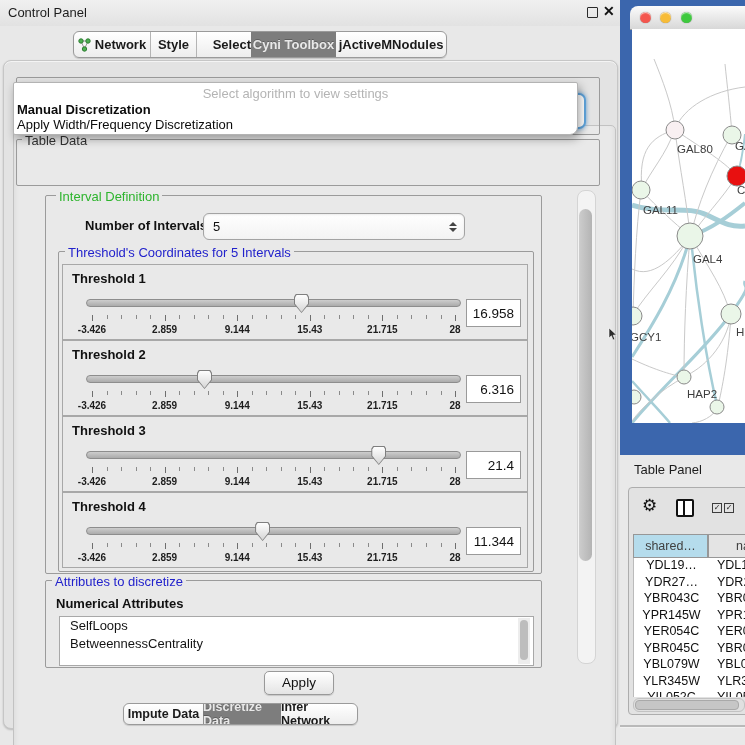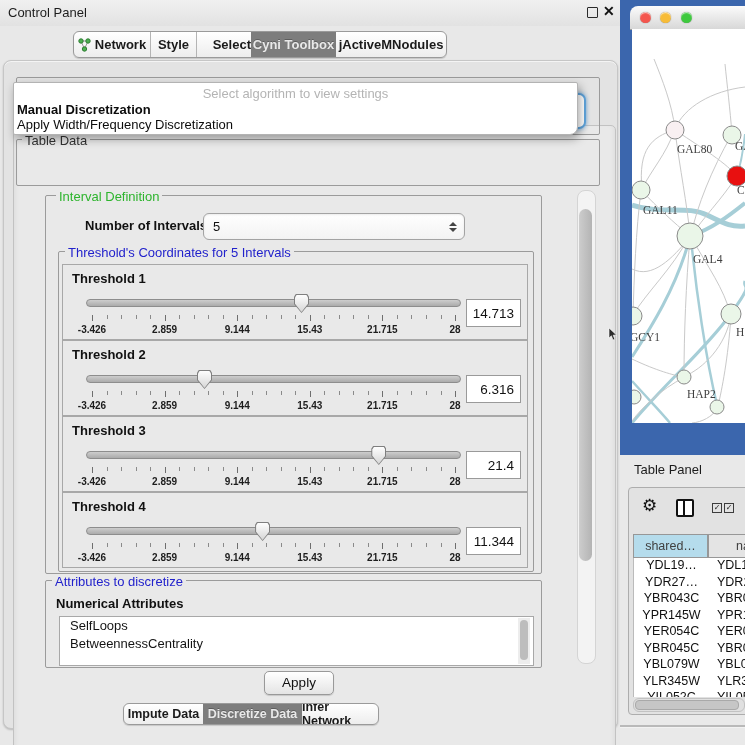--- a/index.html
+++ b/index.html
@@ -203,21 +203,21 @@
             <span class="tickmark minor" style="left: 340px;"></span>
             <span class="tickmark minor" style="left: 354.5px;"></span>
             <span class="tickmark major" style="left: 369px;"></span>
             <span class="ticklabel" style="left: -16px;">-3.426</span>
             <span class="ticklabel" style="left: 56.6px;">2.859</span>
             <span class="ticklabel" style="left: 129.2px;">9.144</span>
             <span class="ticklabel" style="left: 201.8px;">15.43</span>
             <span class="ticklabel" style="left: 274.4px;">21.715</span>
             <span class="ticklabel" style="left: 347px;">28</span>
           </div>
-    <div class="val-box">14.713</div>
+    <div class="val-box">16.958</div>
   </div>
         <div class="th-box" style="top: 340px;">
     <div class="th-label">Threshold 2</div>
     <div class="slider">
       <div class="track"></div>
       <div class="thumb" style="left: 111px;">
               <div class="in"></div>
             </div>
     <span class="tickmark major" style="left: 6px;"></span>
             <span class="tickmark minor" style="left: 20.5px;"></span>
@@ -354,26 +354,26 @@
     </div>
 
     <div id="main-scroll">
         <div id="main-thumb"></div>
       </div>
 
     <div id="apply-btn">Apply</div>
 
     <div id="bottom-tabs" class="tabgroup">
         <div class="tab" style="width: 79px;">Impute Data</div>
-        <div class="tab active" style="width: 99px;">Discretize Data</div>
+        <div class="tab active" style="width: 78px;">Discretize Data</div>
         <div class="tab" style="width: 76px;">Infer Network</div>
       </div>
   </section>
 
-  <section id="net-frame" style="background: rgb(59, 102, 173); font-family: Liberation Serif, serif;">
+  <section id="net-frame" style="background: rgb(59, 102, 173);">
     <div id="net-titlebar">
       <span class="light" style="left: 10px; background: rgb(244, 86, 78);"></span>
       <span class="light" style="left: 30px; background: rgb(247, 188, 56);"></span>
       <span class="light" style="left: 51px; background: rgb(62, 201, 62);"></span>
     </div>
     <div id="net-canvas">
       <svg id="net-svg" width="113" height="394" viewBox="0 0 113 394" xmlns="http://www.w3.org/2000/svg">
           <path d="M0,176 C30,186 55,176 75,186 S100,198 113,197" fill="none" stroke="#a6ced7" stroke-width="5"></path>
           <path d="M58,207 C80,200 98,186 113,174" fill="none" stroke="#a6ced7" stroke-width="4"></path>
           <path d="M58,208 C45,258 18,300 0,328" fill="none" stroke="#a6ced7" stroke-width="3"></path>

